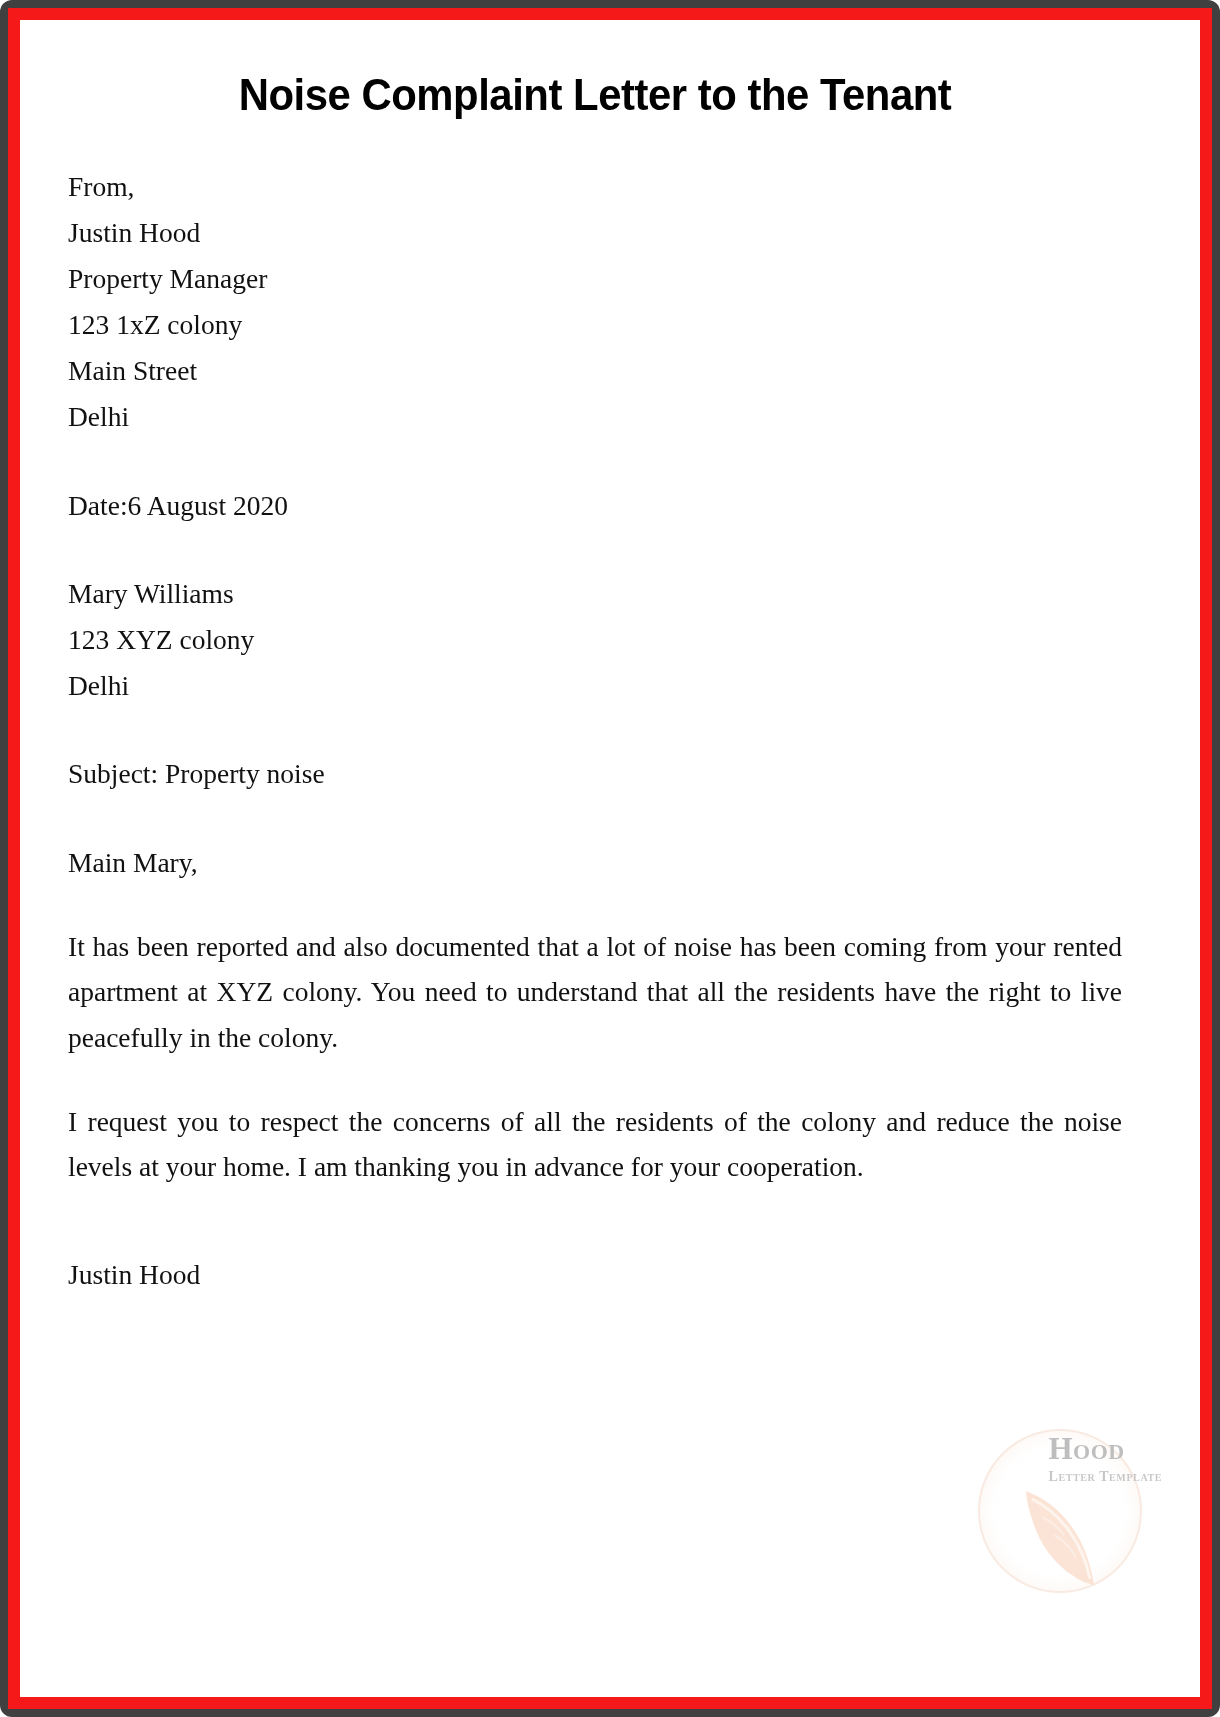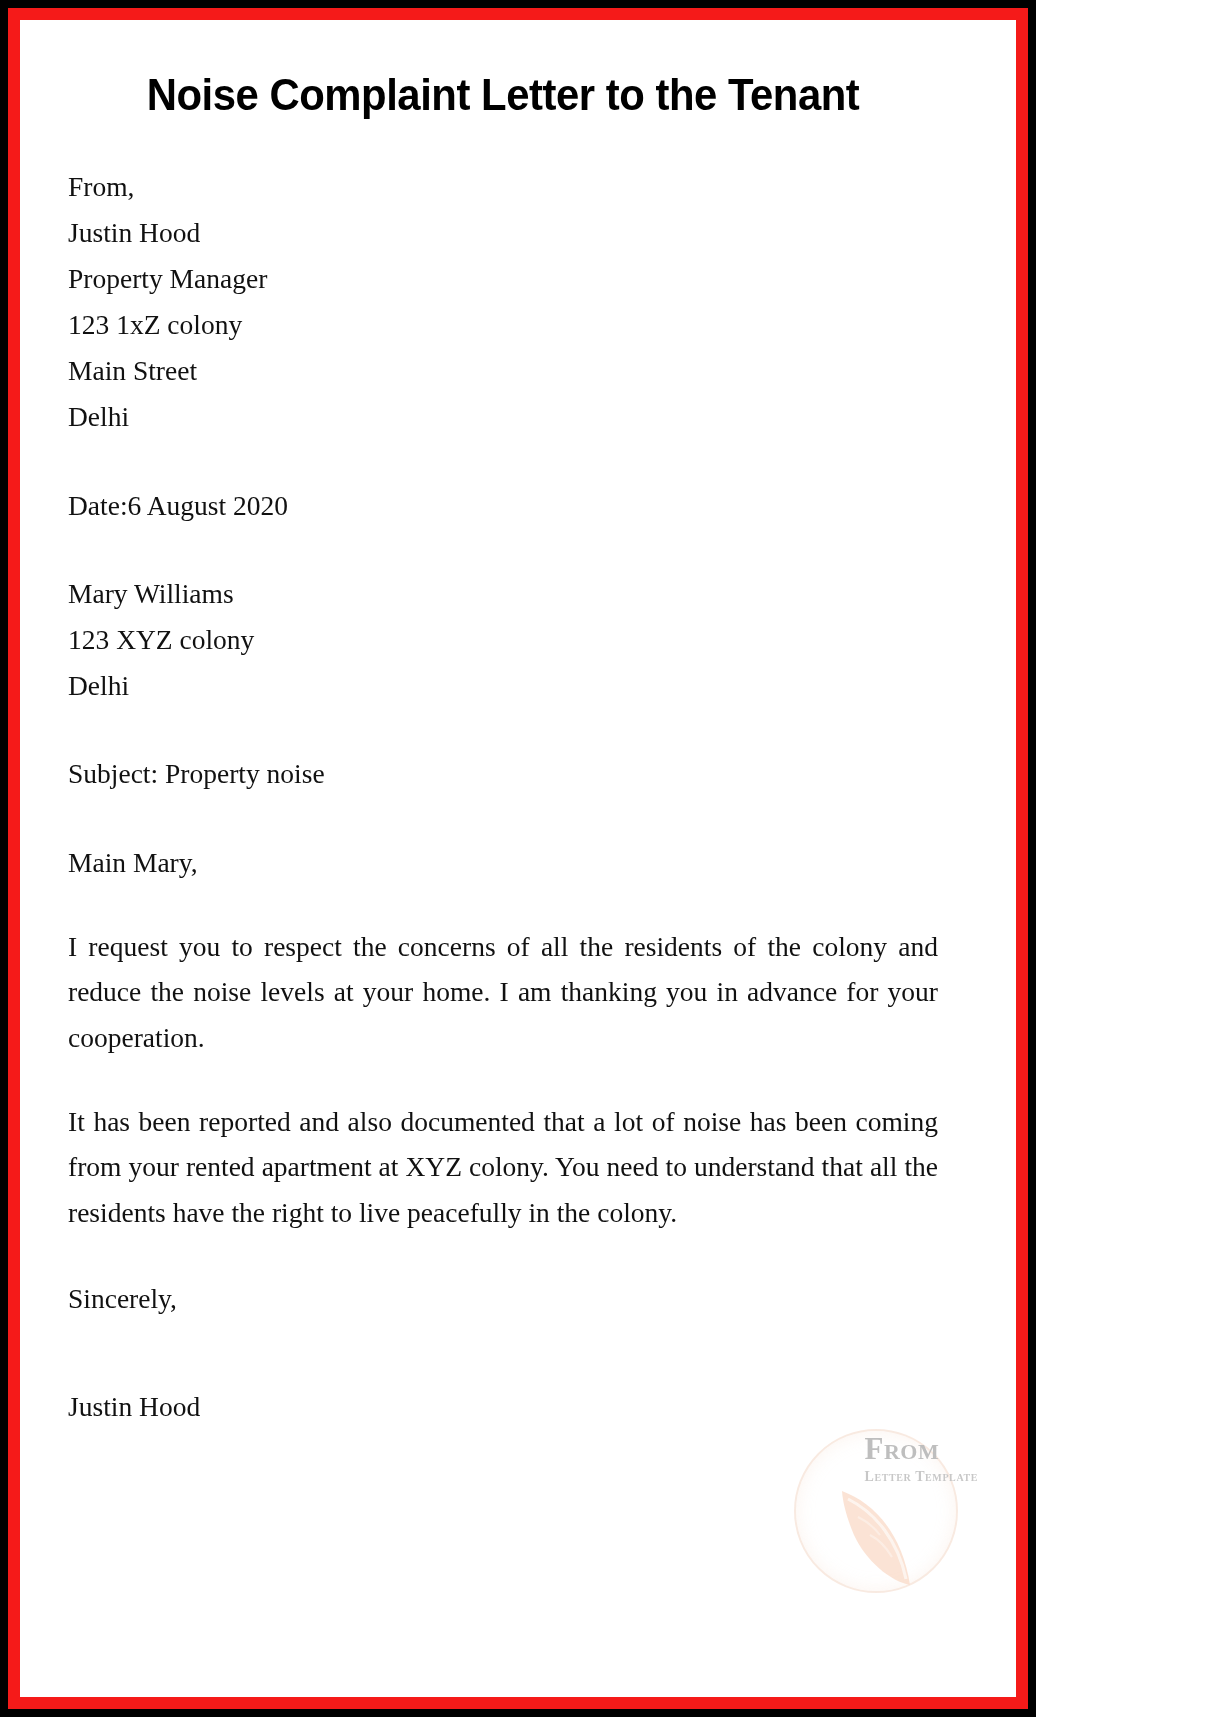--- a/index.html
+++ b/index.html
@@ -9,25 +9,26 @@
   }
   body {
     width: 1220px;
     height: 1717px;
     font-family: "Liberation Serif", serif;
     -webkit-font-smoothing: antialiased;
   }
 
   .page {
     position: relative;
-    width: 1036px;
+    width: 1220px;
     height: 1717px;
     box-sizing: border-box;
-    background: #000000;
+    background: #404040;
     overflow: hidden;
+    border-radius: 12px;
   }
 
   
   .frame {
     position: absolute;
     left: 8px;
     top: 8px;
     right: 8px;
     bottom: 8px;
     border: 12px solid #f51a19;
@@ -190,37 +191,36 @@
       <div class="gap"></div>
 
       <p class="line">Subject: Property noise</p>
 
       <div class="gap"></div>
 
       <p class="line">Main Mary,</p>
 
       <div class="gap-sm"></div>
 
+      <p class="para">It has been reported and also documented that a lot of noise has been coming from your rented apartment at XYZ colony. You need to understand that all the residents have the right to live peacefully in the colony.</p>
       <p class="para">I request you to respect the concerns of all the residents of the colony and reduce the noise levels at your home. I am thanking you in advance for your cooperation.</p>
-      <p class="para">It has been reported and also documented that a lot of noise has been coming from your rented apartment at XYZ colony. You need to understand that all the residents have the right to live peacefully in the colony.</p>
-
-      <p class="line closing">Sincerely,</p>
+
 
       <p class="line signature">Justin Hood</p>
 
     </div>
   </div>
 
   <div class="watermark">
     <div class="wm-circle"></div>
     <svg class="wm-feather" viewBox="0 0 86 120">
       <path d="M10 14 C 42 26, 70 56, 78 108 C 58 104, 34 84, 22 58 C 16 44, 11 28, 10 14 Z" fill="#f6c3a4" opacity="0.85"></path>
       <path d="M16 22 C 44 36, 66 64, 74 102" stroke="#fdf0e7" stroke-width="3" fill="none" opacity="0.9"></path>
       <path d="M26 40 C 34 44, 42 50, 48 58" stroke="#fae0cf" stroke-width="2" fill="none"></path>
       <path d="M38 58 C 46 62, 54 70, 60 80" stroke="#fae0cf" stroke-width="2" fill="none"></path>
     </svg>
     <div class="wm-text">
-      <div class="wm-best">From</div>
+      <div class="wm-best">Hood</div>
       <div class="wm-sub">Letter Template</div>
     </div>
   </div>
 
 </div>
 
 </body></html>

